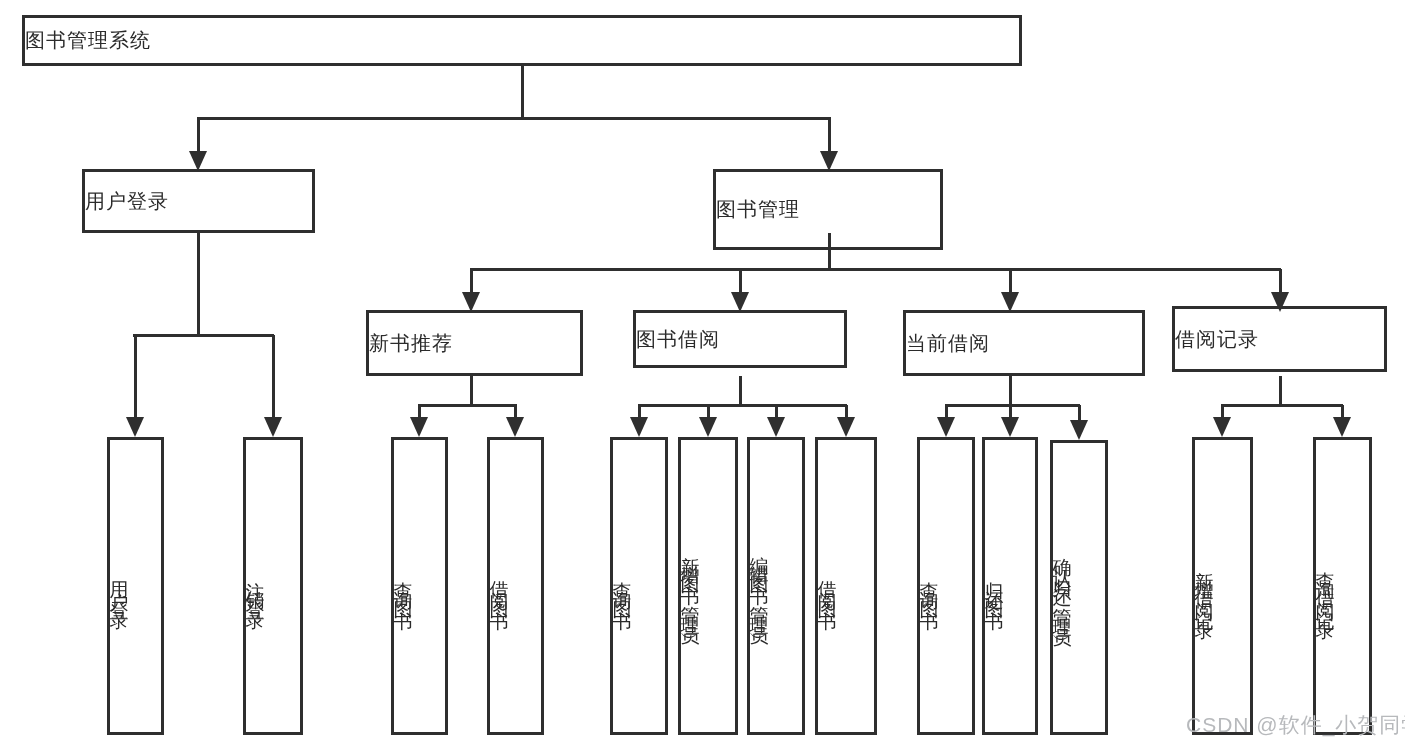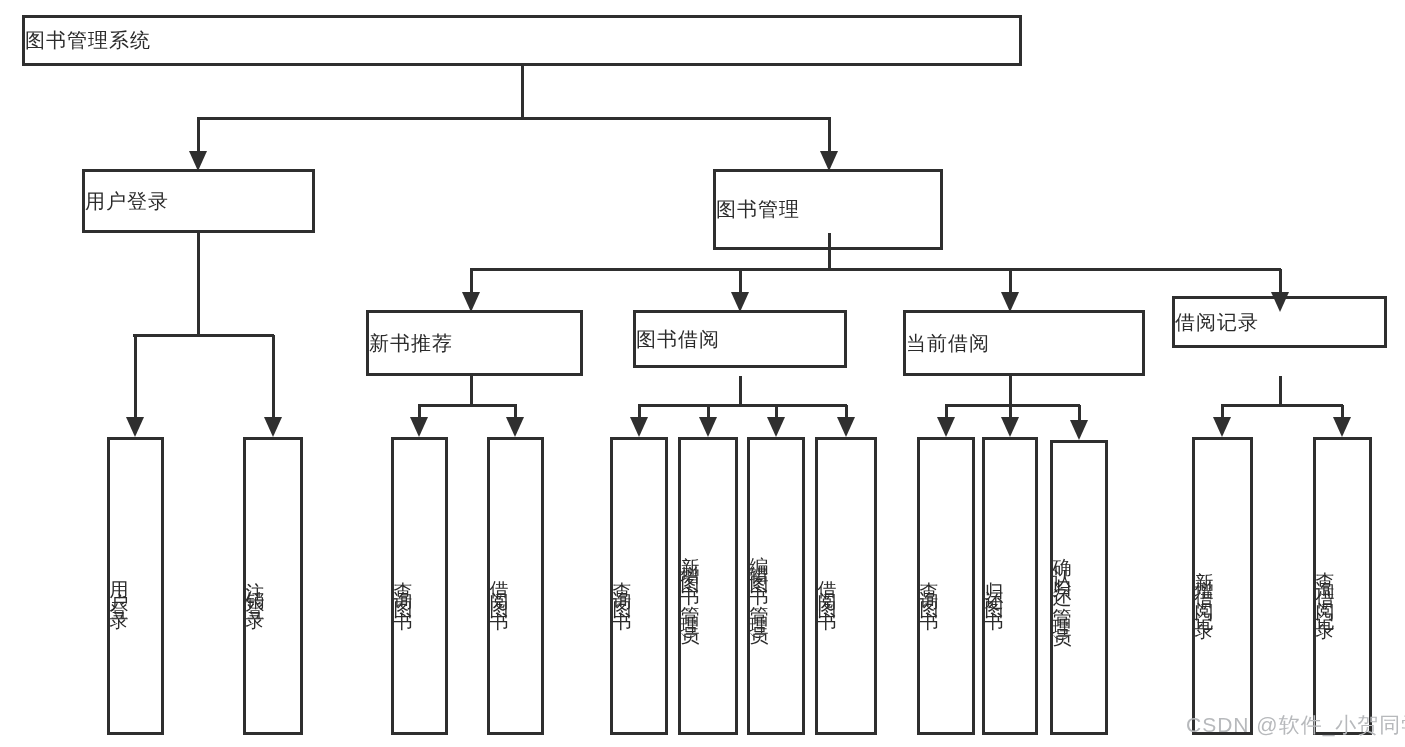--- a/index.html
+++ b/index.html
@@ -79,21 +79,21 @@
   </div>
 
   <div class="box" style="left:633px;top:310px;width:214px;height:58px">
     <span class="h-label">图书借阅</span>
   </div>
 
   <div class="box" style="left:903px;top:310px;width:242px;height:66px">
     <span class="h-label">当前借阅</span>
   </div>
 
-  <div class="box" style="left:1172px;top:296px;width:215px;height:52px">
+  <div class="box" style="left:1172px;top:306px;width:215px;height:66px">
     <span class="h-label">借阅记录</span>
   </div>
 
   <div class="box" style="left:107px;top:437px;width:57px;height:298px">
     <span class="v-label">用户登录</span>
   </div>
   <div class="box" style="left:243px;top:437px;width:60px;height:298px">
     <span class="v-label">注销登录</span>
   </div>
 

